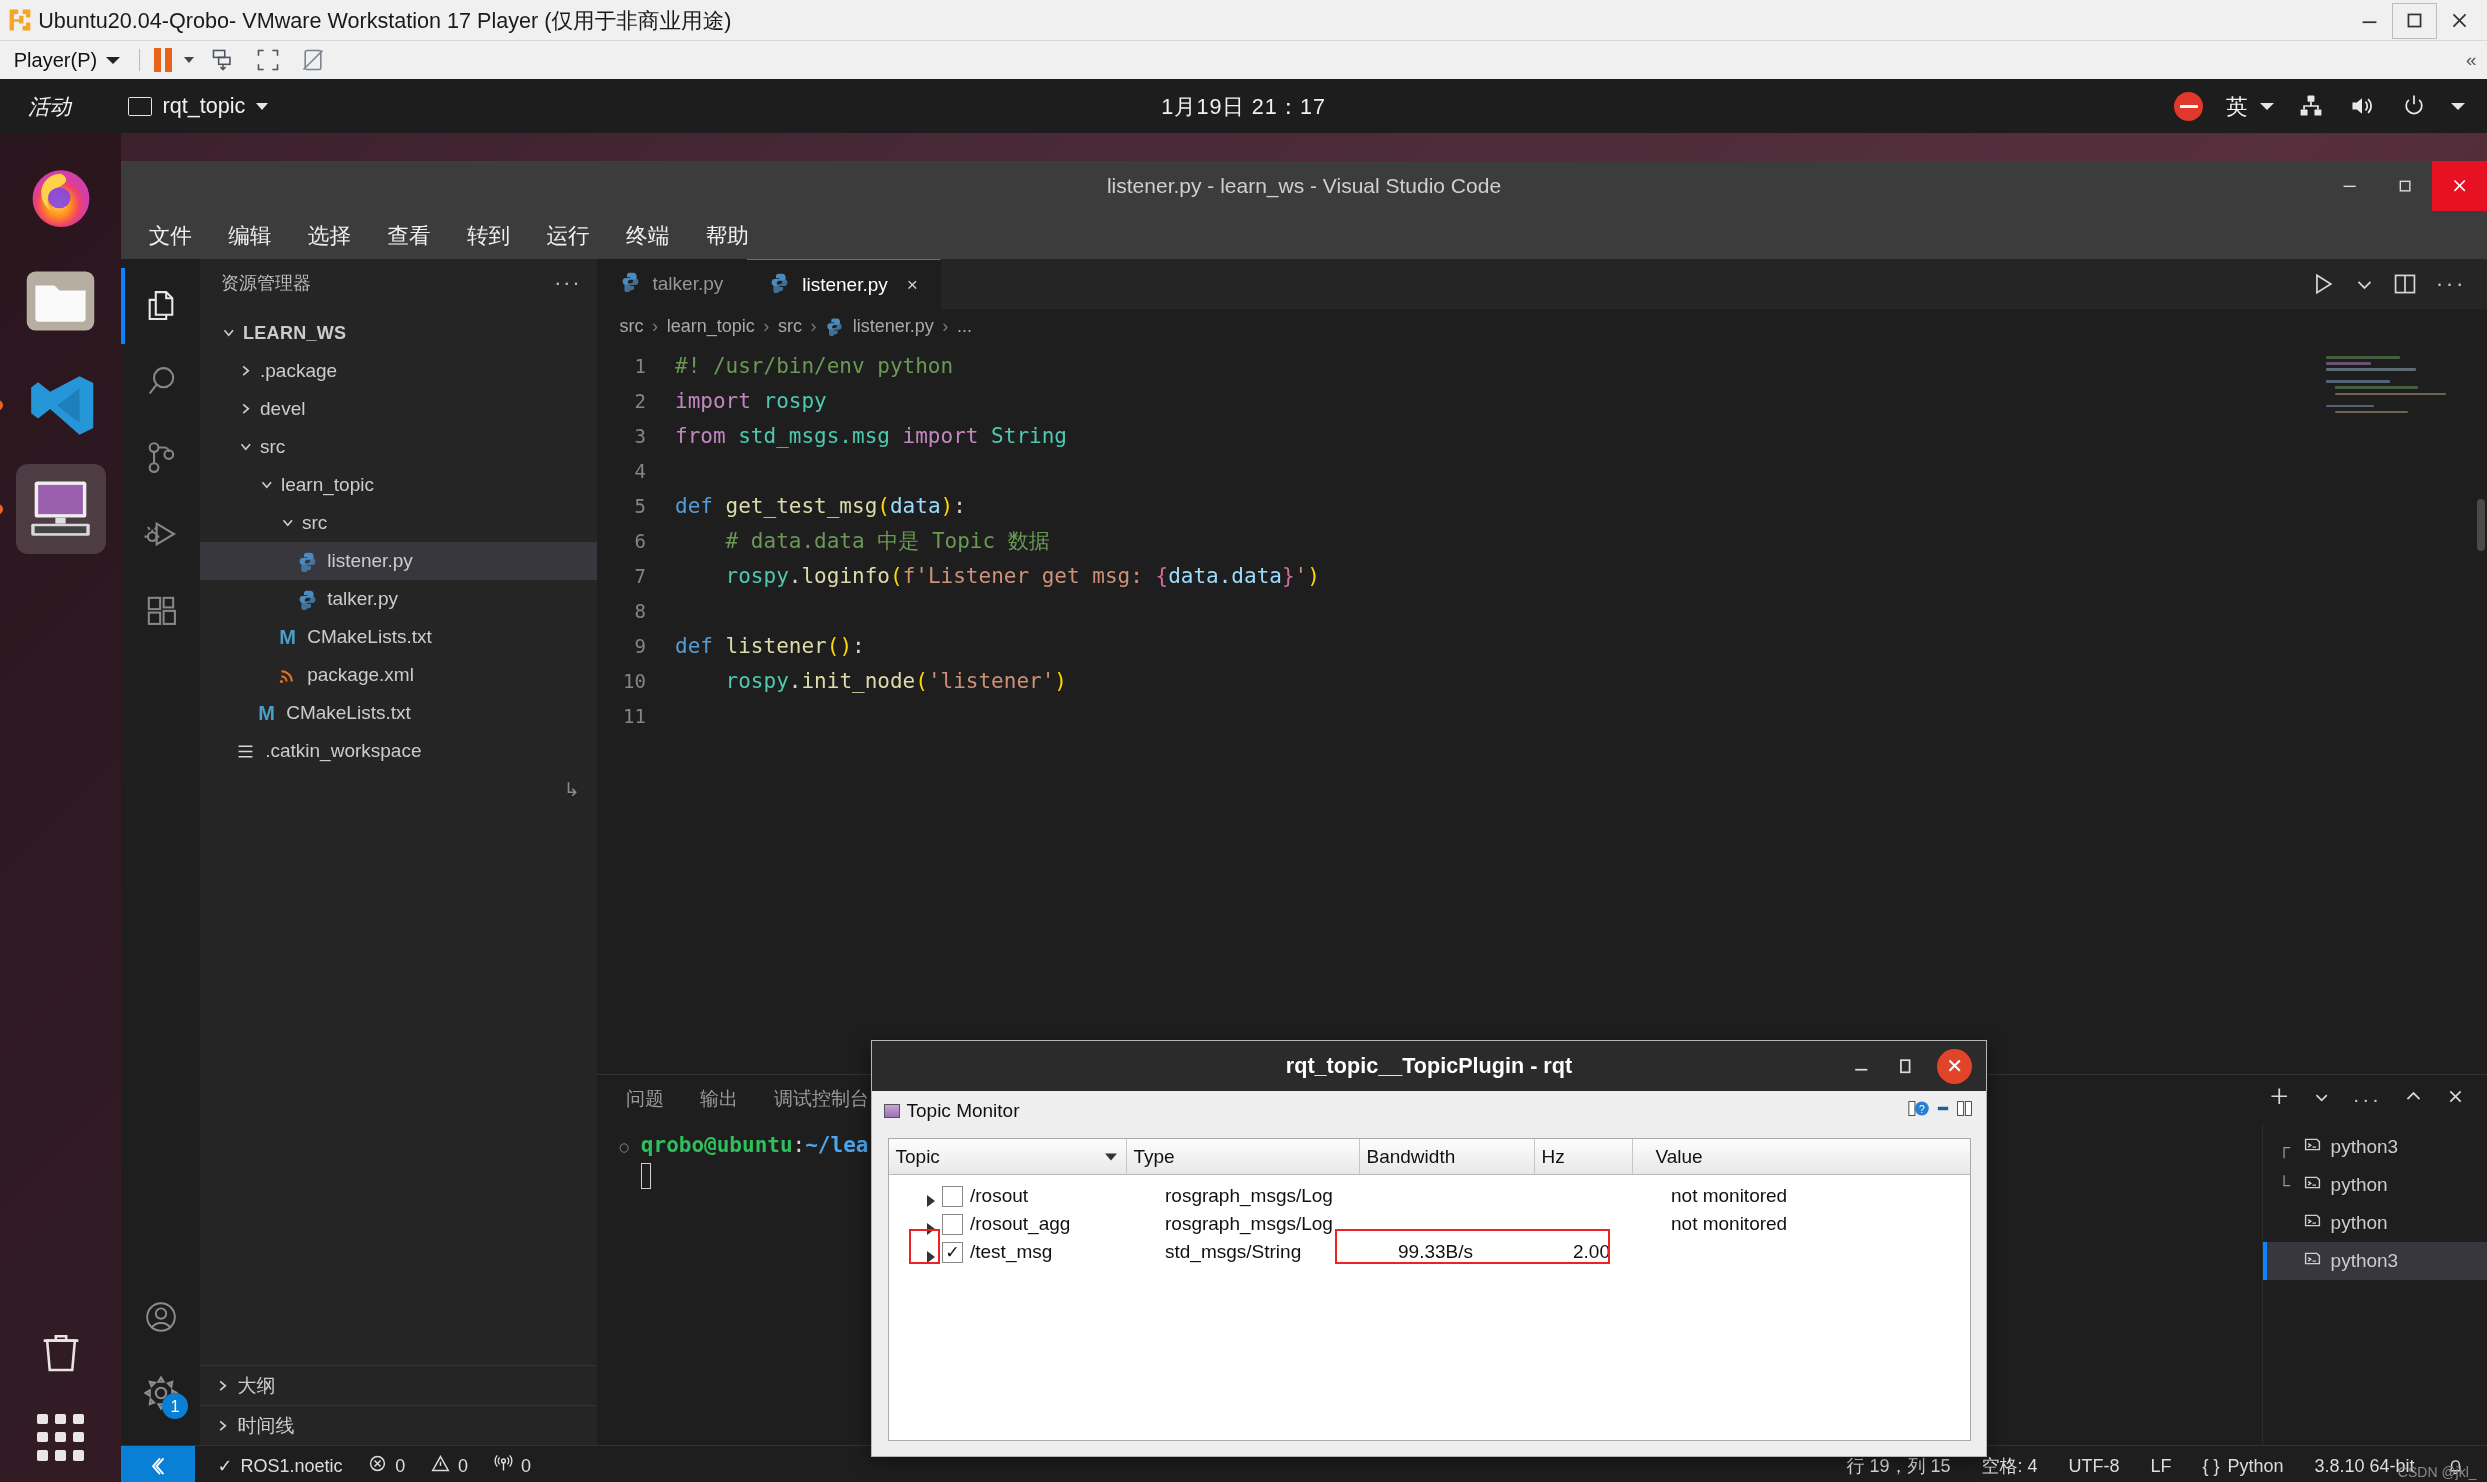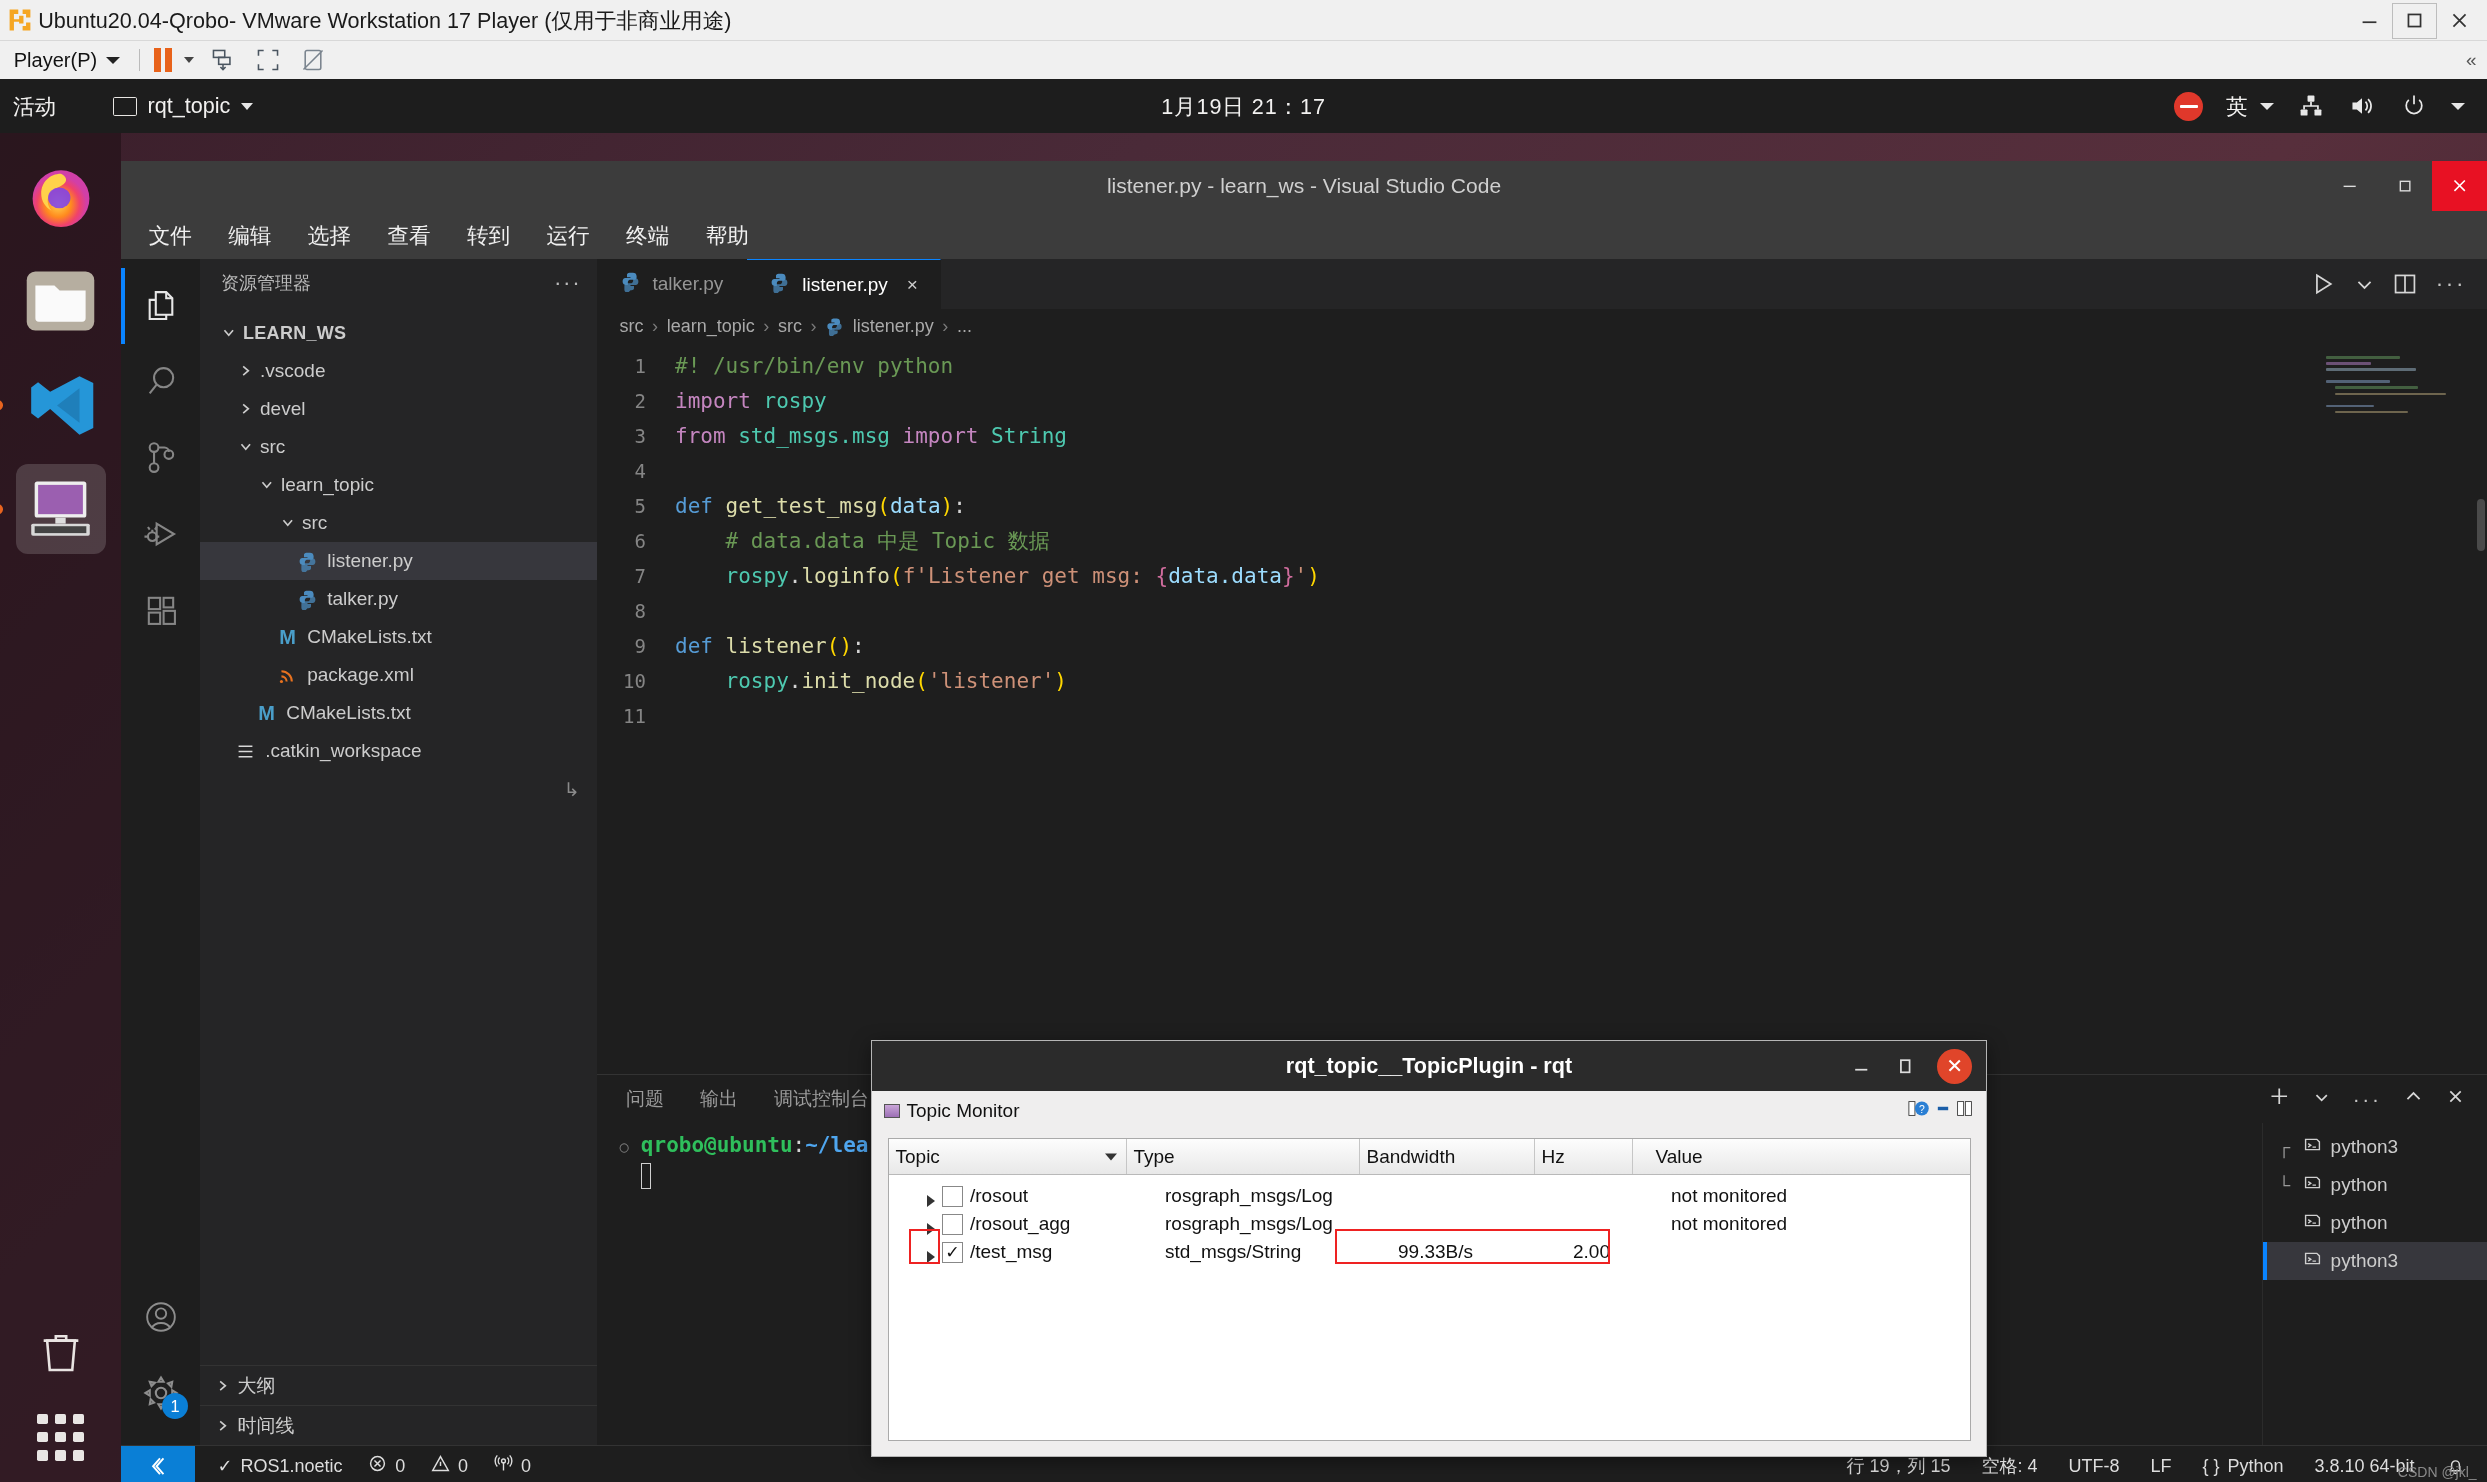--- a/index.html
+++ b/index.html
@@ -39,21 +39,21 @@
   .vm-tb-icon { width: 33px; height: 29px; display: flex; align-items: center; justify-content: center; margin-left: 8.6px; }
   .vm-tb-icon svg { display: block; }
   .vm-collapse { position: absolute; right: 10.4px; top: 50%; transform: translateY(-50%); color: #555; font-size: 19px; }
 
   
   .ubuntu-top {
     position: absolute; left: 0; top: 79px; width: 2487px; height: 54px;
     background: #1d1d1d; color: #f2f1f0; display: flex; align-items: center;
     font-size: 21.6px;
   }
-  .ut-activities { margin-left: 13px; }
+  .ut-activities { margin-left: 28px; font-style: italic; }
   .ut-appname { margin-left: 57px; display: flex; align-items: center; gap: 10.4px; }
   .ut-appicon { width: 24px; height: 19px; border: 1.7px solid #e8e6e3; border-radius: 1.7px; display: inline-block; }
   .ut-clock { position: absolute; left: 50%; transform: translateX(-50%); letter-spacing: 0.9px; }
   .ut-right { position: absolute; right: 22.5px; display: flex; align-items: center; gap: 22.5px; }
   .ut-dnd { width: 29px; height: 29px; border-radius: 50%; background: #e0382b; position: relative; }
   .ut-dnd::after { content: ""; position: absolute; left: 6px; top: 13px; width: 17.3px; height: 3.5px; background: #fff; border-radius: 0.9px; }
   .ut-ime { display: flex; align-items: center; gap: 12px; }
   .ut-icn { width: 29px; height: 29px; display: flex; align-items: center; justify-content: center; }
   .ut-icn svg { display: block; }
 
@@ -474,21 +474,21 @@
               </span>
               <span>LEARN_WS</span>
             </div>
 
             <div class="tree-row" style="padding-left:31px;">
               <span class="tw">
                 <svg width="15.5" height="15.5" viewBox="0 0 18 18" fill="none" stroke="#ccc" stroke-width="1.9">
                     <path d="M6 4 L12 9 L6 14"></path>
                   </svg>
               </span>
-              <span>.vscode</span>
+              <span>.package</span>
             </div>
 
 
             <div class="tree-row" style="padding-left:31px;">
               <span class="tw">
                 <svg width="15.5" height="15.5" viewBox="0 0 18 18" fill="none" stroke="#ccc" stroke-width="1.9">
                     <path d="M6 4 L12 9 L6 14"></path>
                   </svg>
               </span>
               <span>devel</span>

